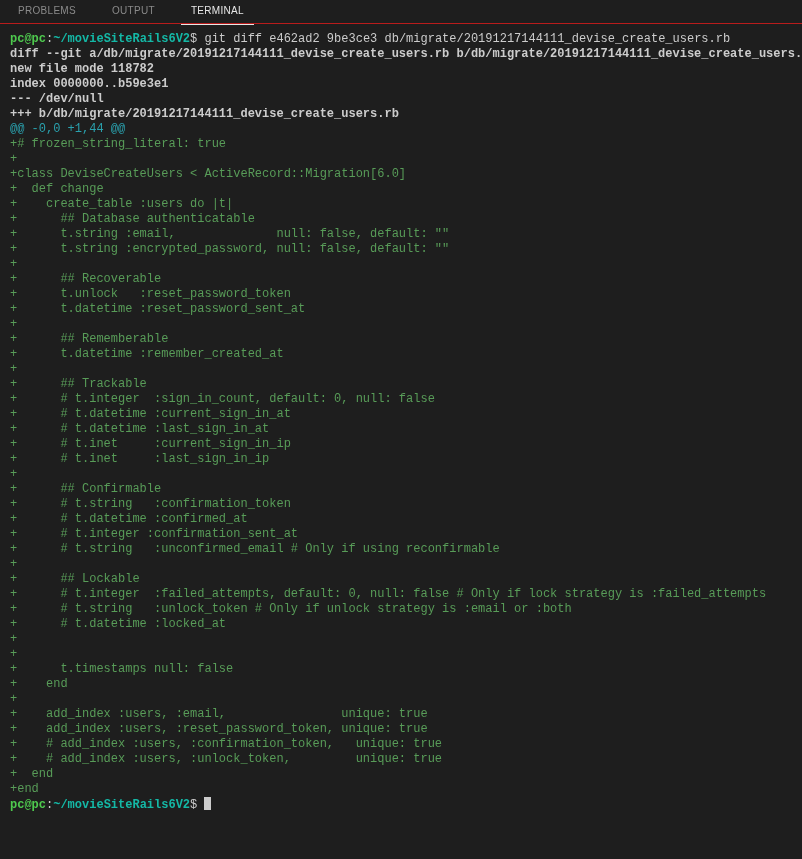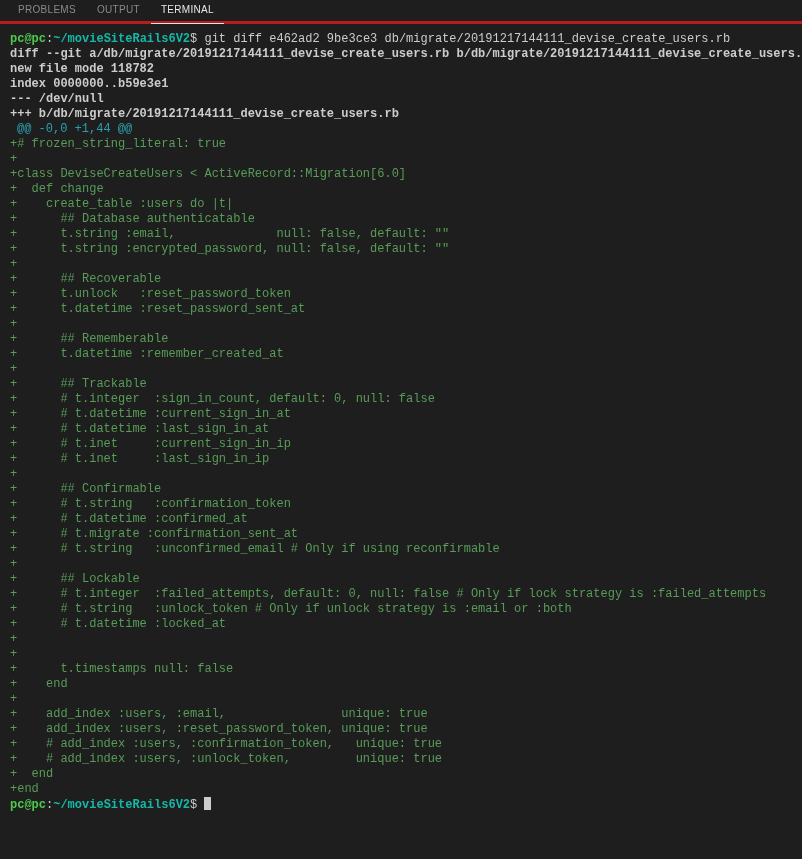--- a/index.html
+++ b/index.html
@@ -9,24 +9,24 @@
     font-family: "Menlo", "Consolas", "Courier New", monospace;
     font-size: 12px;
     line-height: 15px;
     width: 802px;
     height: 859px;
     overflow: hidden;
   }
   .tabs {
     display: flex;
     height: 24px;
-    border-bottom: 3px solid #b91c1c;
+    border-bottom: 1px solid #b91c1c;
     padding-left: 8px;
     align-items: center;
-    gap: 1px;
+    gap: 16px;
     text-align: center;
   }
   .tab {
     font-size: 10px;
     font-family: -apple-system, "Segoe UI", sans-serif;
     color: #8a8a8a;
     padding: 4px 10px 6px 10px;
     cursor: pointer;
     letter-spacing: 0.3px;
   }
@@ -38,21 +38,21 @@
     padding: 8px 10px;
     white-space: pre;
     font-size: 12px;
     line-height: 15px;
   }
   .prompt-user { color: #4ec94e; font-weight: bold; margin-top: 26px; }
   .prompt-colon { color: #cccccc; }
   .prompt-path { color: #14b8a6; font-weight: bold; }
   .prompt-dollar { color: #cccccc; }
   .diff-header { color: #cccccc; font-weight: bold; }
-  .diff-hunk { color: #2aa1ae; margin-left: 7px; }
+  .diff-hunk { color: #2aa1ae; }
   .diff-added { color: #589c58; margin-top: 28px; }
   .cursor {
     display: inline-block;
     width: 7px;
     height: 13px;
     background: #cccccc;
     vertical-align: -2px;
   }
 </style>
 </head>
@@ -90,21 +90,21 @@
 <span class="diff-added">+      ## Trackable</span>
 <span class="diff-added">+      # t.integer  :sign_in_count, default: 0, null: false</span>
 <span class="diff-added">+      # t.datetime :current_sign_in_at</span>
 <span class="diff-added">+      # t.datetime :last_sign_in_at</span>
 <span class="diff-added">+      # t.inet     :current_sign_in_ip</span>
 <span class="diff-added">+      # t.inet     :last_sign_in_ip</span>
 <span class="diff-added">+</span>
 <span class="diff-added">+      ## Confirmable</span>
 <span class="diff-added">+      # t.string   :confirmation_token</span>
 <span class="diff-added">+      # t.datetime :confirmed_at</span>
-<span class="diff-added">+      # t.migrate :confirmation_sent_at</span>
+<span class="diff-added">+      # t.integer :confirmation_sent_at</span>
 <span class="diff-added">+      # t.string   :unconfirmed_email # Only if using reconfirmable</span>
 <span class="diff-added">+</span>
 <span class="diff-added">+      ## Lockable</span>
 <span class="diff-added">+      # t.integer  :failed_attempts, default: 0, null: false # Only if lock strategy is :failed_attempts</span>
 <span class="diff-added">+      # t.string   :unlock_token # Only if unlock strategy is :email or :both</span>
 <span class="diff-added">+      # t.datetime :locked_at</span>
 <span class="diff-added">+</span>
 <span class="diff-added">+</span>
 <span class="diff-added">+      t.timestamps null: false</span>
 <span class="diff-added">+    end</span>

